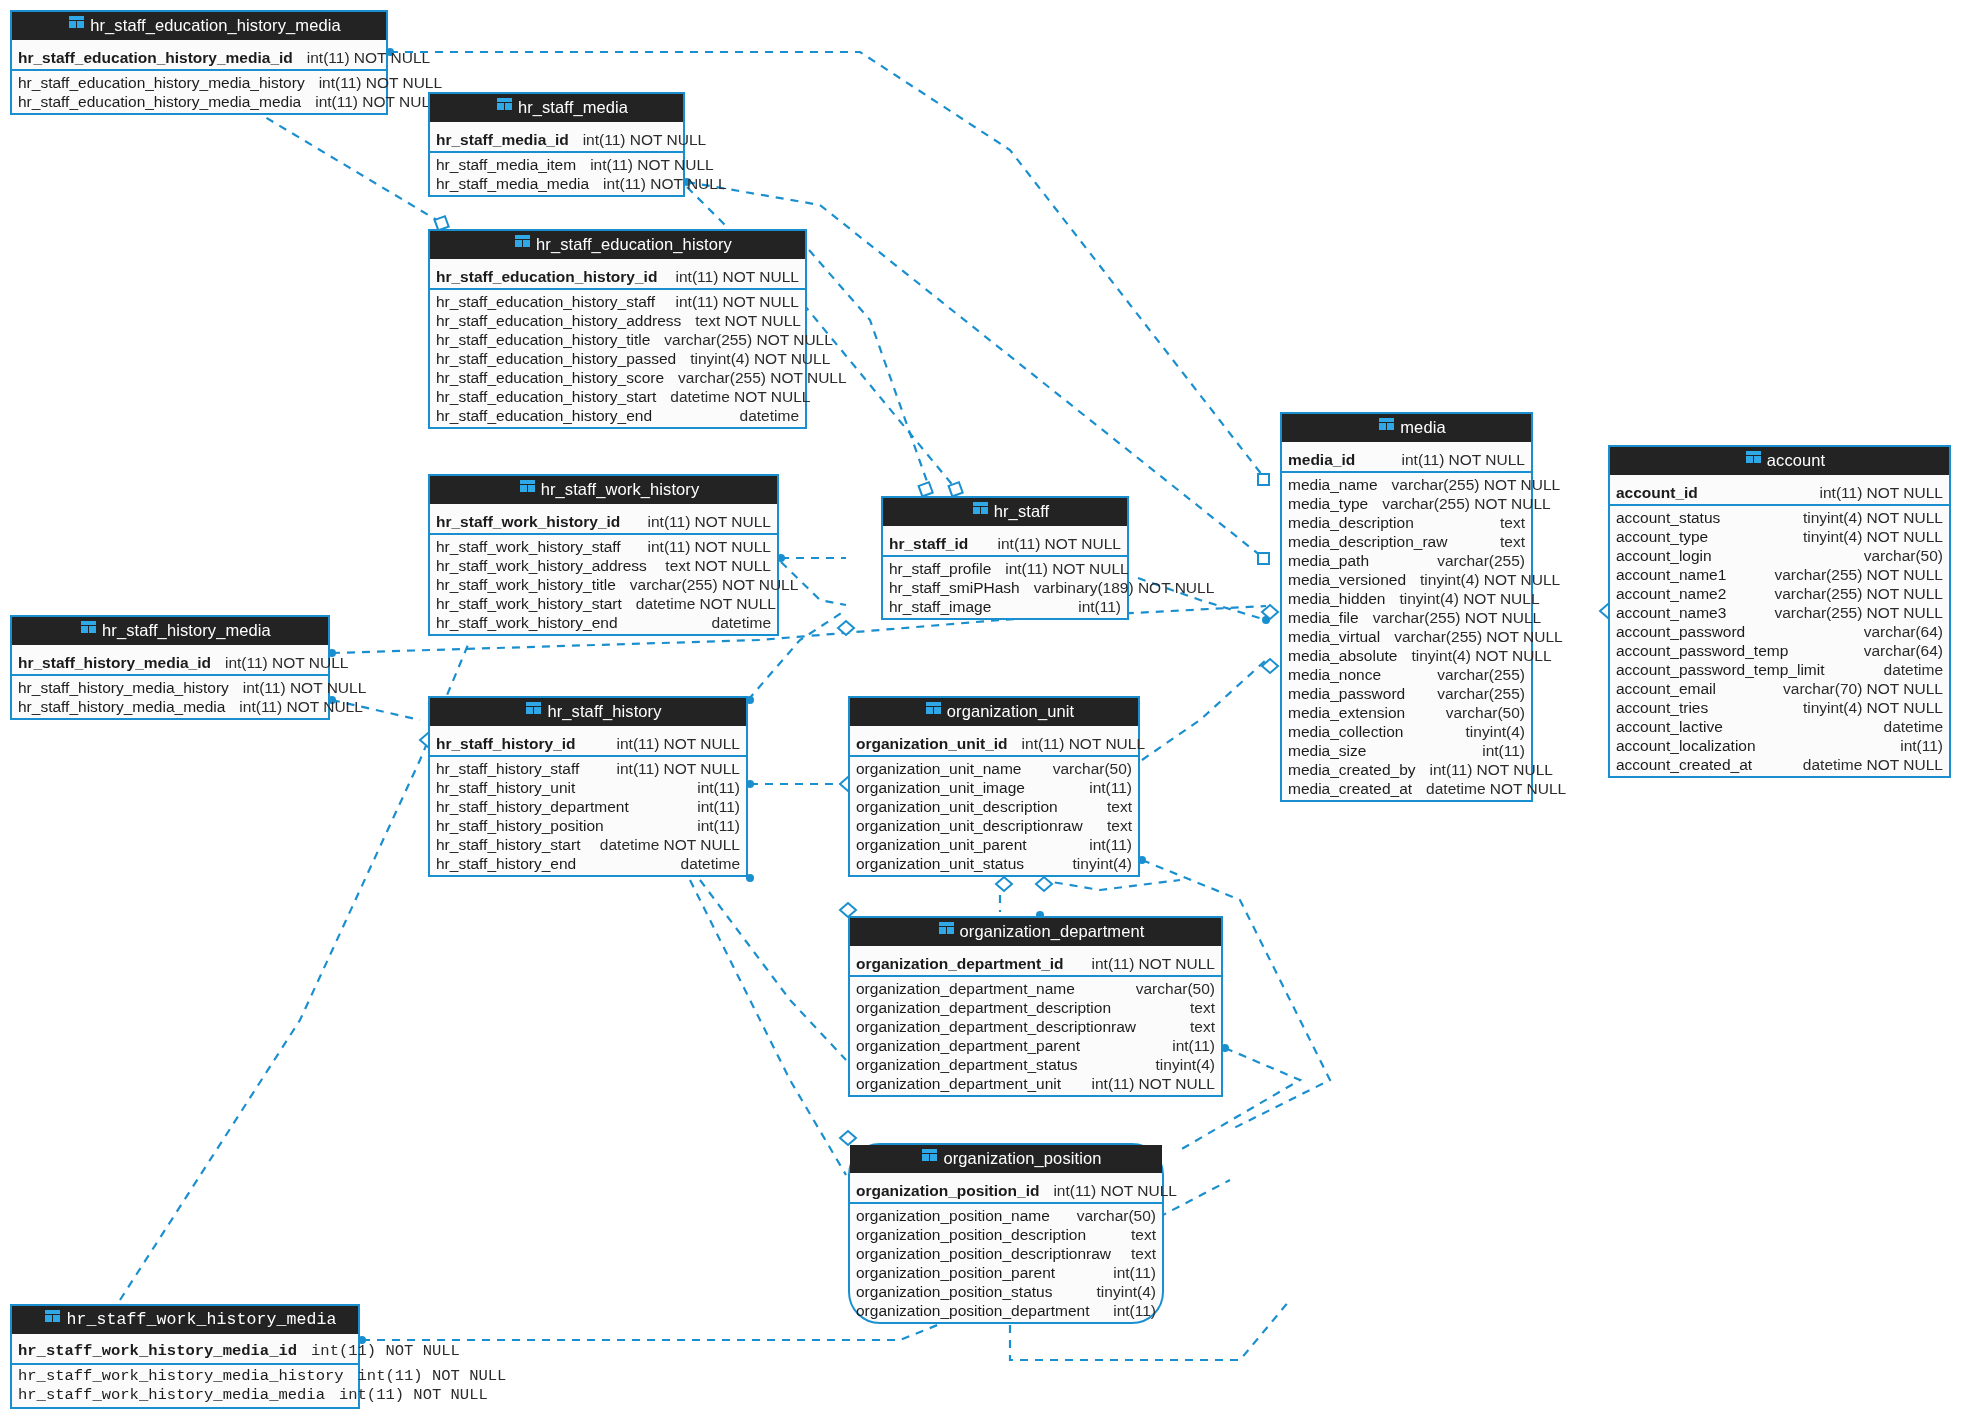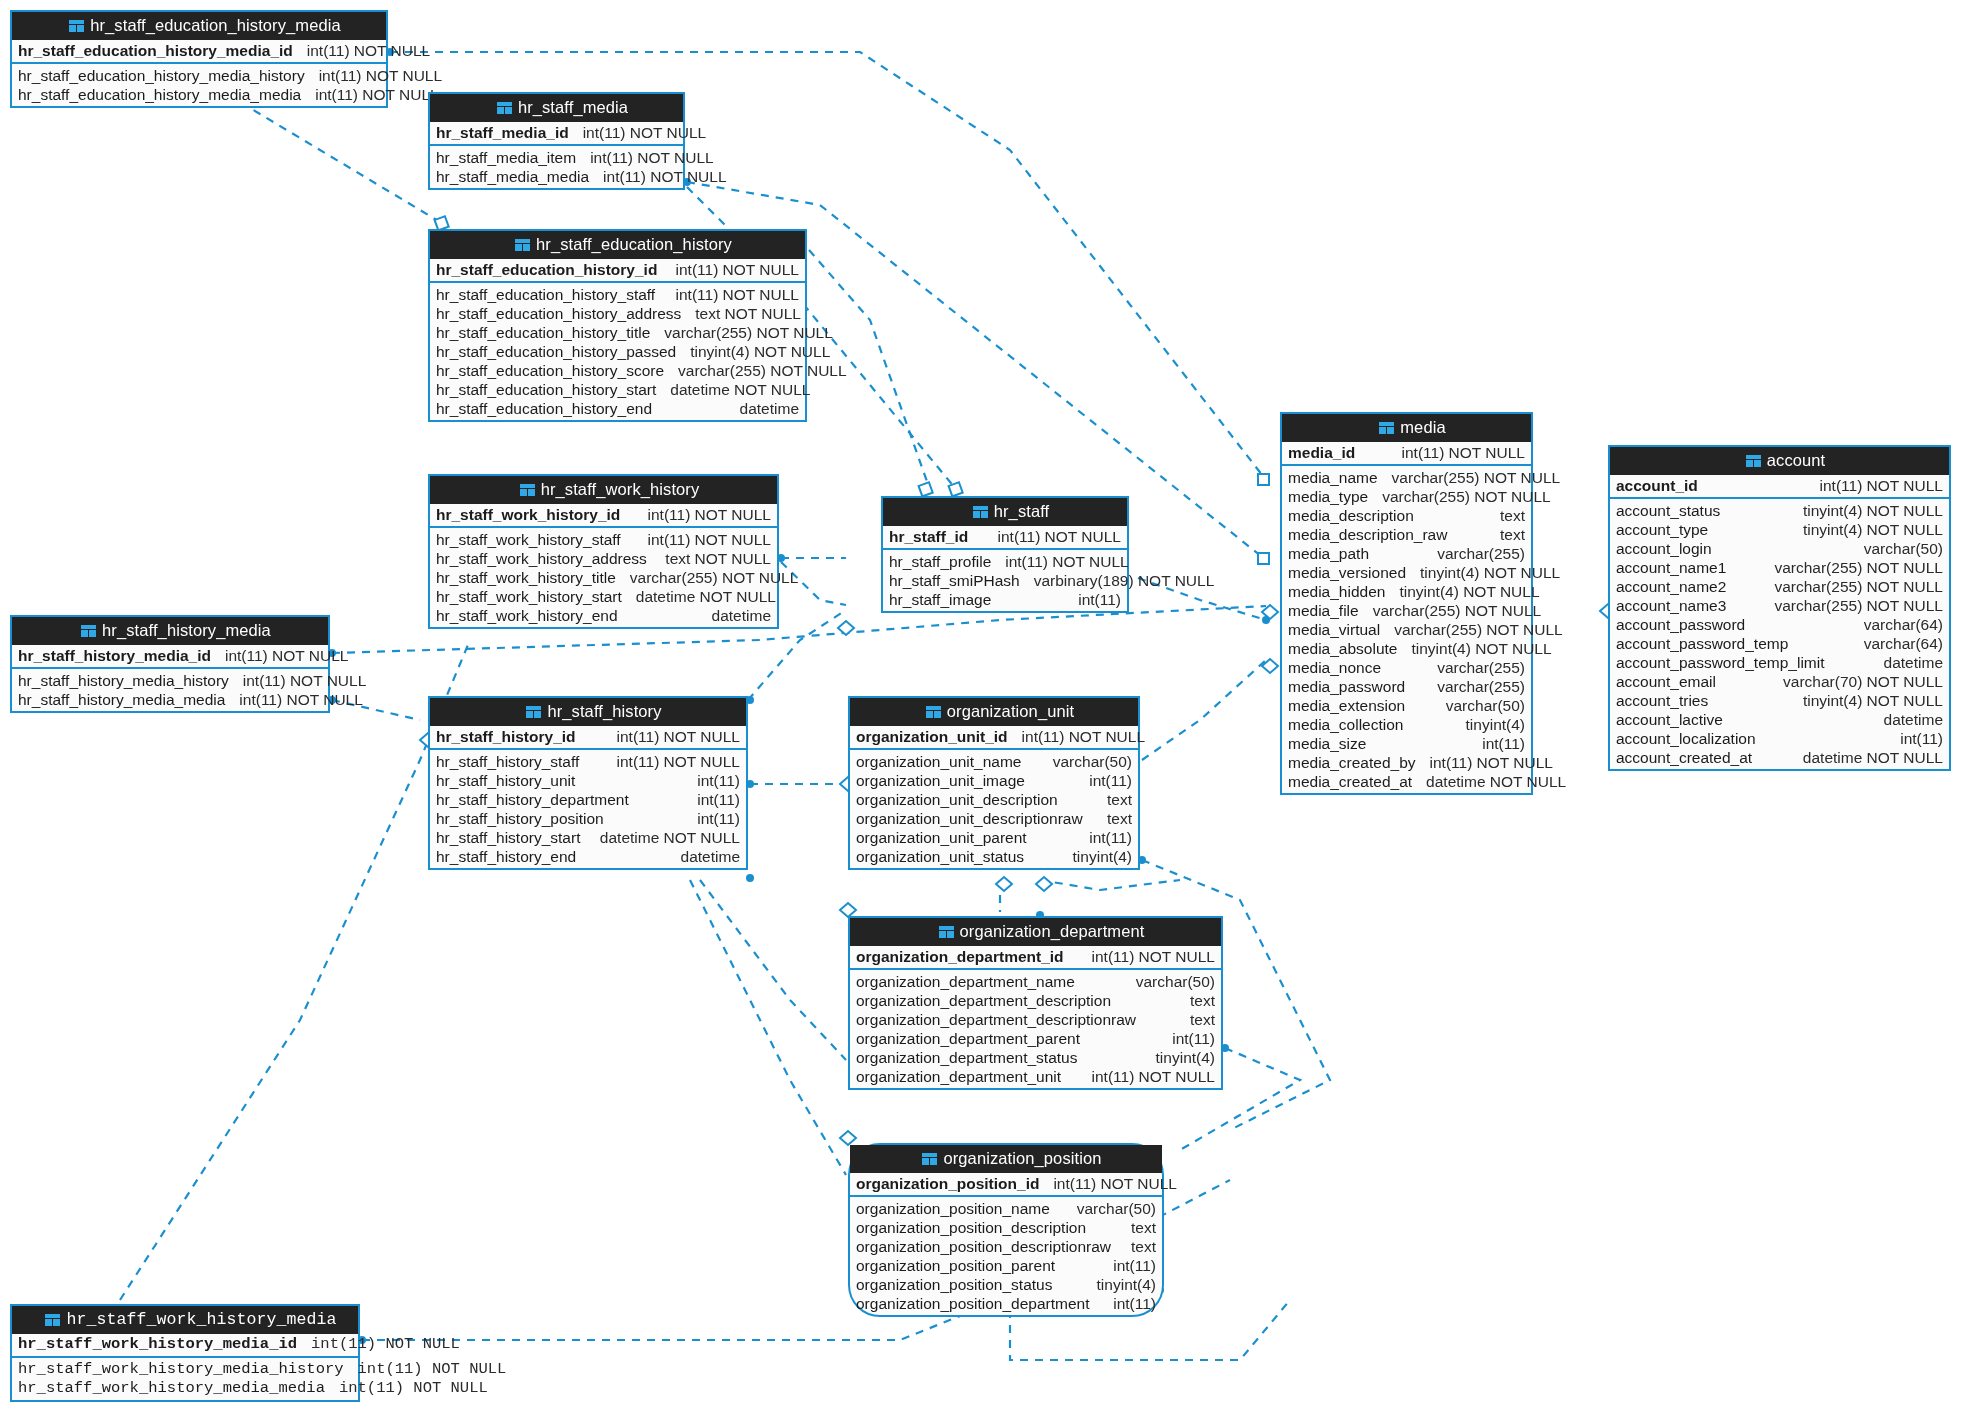--- a/index.html
+++ b/index.html
@@ -32,21 +32,20 @@
     box-shadow: 0 0 0 0 rgba(0,0,0,0);
   }
   .tbl-title {
     background: #232323;
     color: #ffffff;
     font-size: 16.5px;
     text-align: center;
     padding: 4px 8px 5px 20px;
     white-space: nowrap;
     display: flex;
-    align-items: center;
     justify-content: center;
     gap: 6px;
     letter-spacing: 0.1px;
   }
   .tbl-icon {
     display: inline-block;
     width: 15px;
     height: 12px;
     position: relative;
     flex: 0 0 auto;
@@ -67,21 +66,21 @@
     display: flex;
     align-items: baseline;
     justify-content: space-between;
     padding: 1px 6px 1px 6px;
     font-size: 15.5px;
     color: #1b1b1b;
     white-space: nowrap;
     line-height: 17px;
   }
   .col-row.pk .cname { font-weight: bold; }
-  .col-row.pk { padding-top: 2px; padding-bottom: 3px; }
+  .col-row.pk { padding-top: 9px; padding-bottom: 3px; }
   .cname { padding-right: 14px; }
   .ctype { color: #2b2b2b; text-align: right; }
   .cols-body { padding-top: 2px; padding-bottom: 2px; }
 </style>
 </head>
 <body>
 
 <div id="canvas">
   <svg id="links" viewBox="0 0 1965 1417" xmlns="http://www.w3.org/2000/svg">
     <g fill="none" stroke="#1a8fcf" stroke-width="2.2" stroke-dasharray="8,7">

